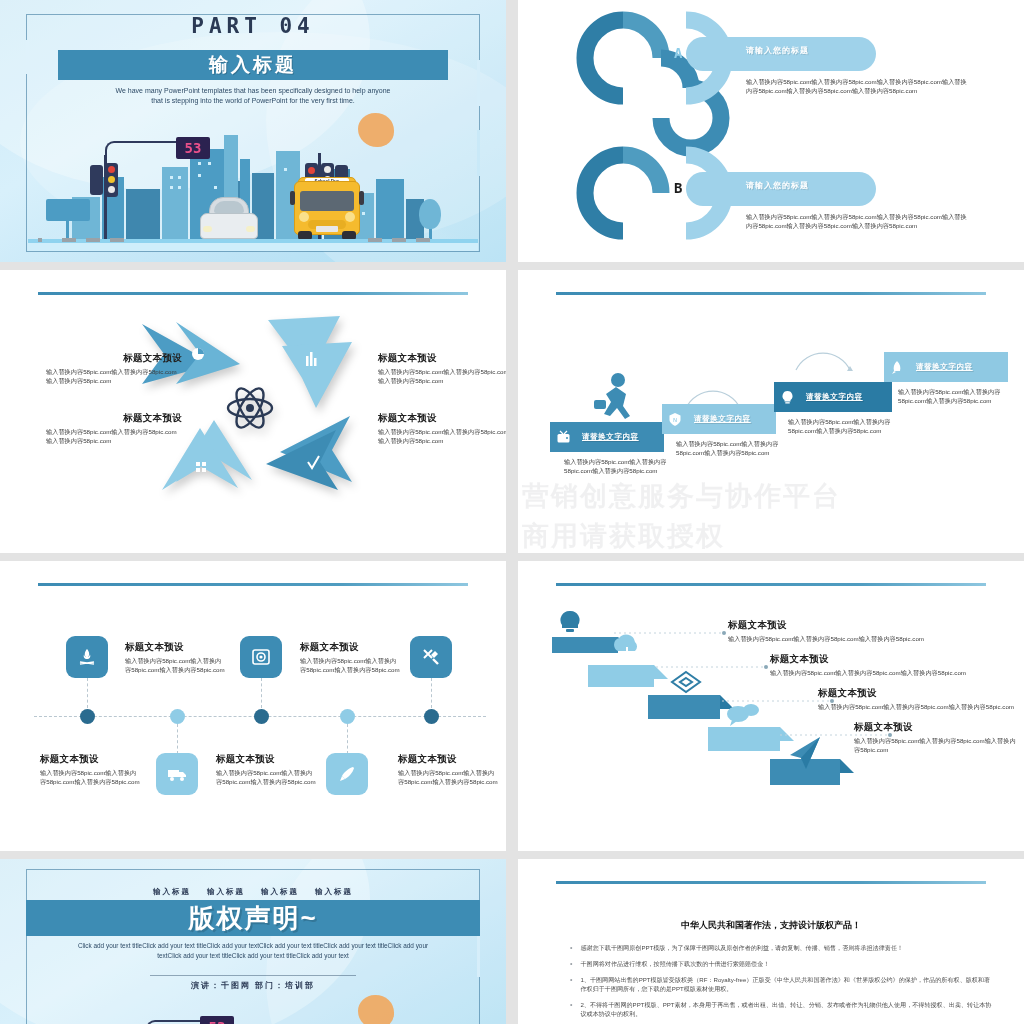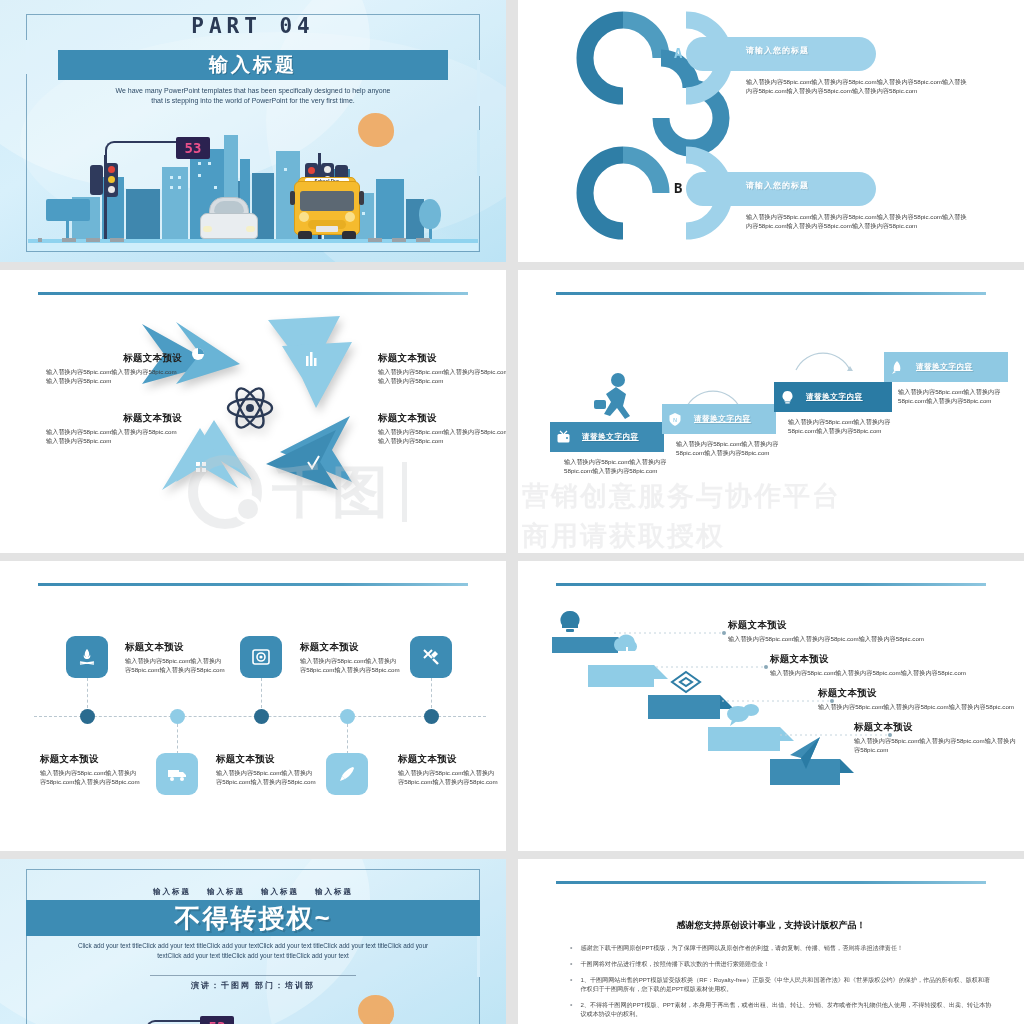--- a/index.html
+++ b/index.html
@@ -575,40 +575,40 @@
     <div class="framebox" style="top:10px;bottom:-4px;"></div>
     <div class="frame-gap-r" style="top:72px;"></div>
 
     <div class="topnav">
       <span>输入标题</span>
       <span>输入标题</span>
       <span>输入标题</span>
       <span>输入标题</span>
     </div>
     <div class="thanks-band">
-      <span class="t">不得转授权~</span>
+      <span class="t">版权声明~</span>
     </div>
     <div class="thanks-sub">Click add your text titleClick add your text titleClick add your textClick add your text titleClick add your text titleClick add your textClick add your text titleClick add your text titleClick add your text</div>
     <div class="speaker-rule"></div>
     <div class="speaker">演讲：千图网   部门：培训部</div>
 
     <div class="sun" style="right:112px;top:136px;"></div>
 
     <div class="city" style="bottom:-34px;height:80px;">
       <div class="gantry" style="left:118px;bottom:24px;width:62px;height:38px;"></div>
       <div class="counter" style="left:172px;bottom:44px;width:34px;height:22px;">
         <span style="font-size:14px;">53</span>
       </div>
 
     </div>
   </div>
 
   <div class="slide">
     <div class="hrule"></div>
-    <div class="cr-sub">感谢您支持原创设计事业，支持设计版权产品！</div>
+    <div class="cr-sub">中华人民共和国著作法，支持设计版权产品！</div>
     <div class="cr-list">
       <div class="cr-item">
         <span class="bul">•</span>
         <span class="txt">感谢您下载千图网原创PPT模版，为了保障千图网以及原创作者的利益，请勿复制、传播、销售，否则将承担法律责任！</span>
       </div>
       <div class="cr-item">
         <span class="bul">•</span>
         <span class="txt">千图网将对作品进行维权，按照传播下载次数的十倍进行索赔赔偿金！</span>
       </div>
       <div class="cr-item">
@@ -618,20 +618,15 @@
       <div class="cr-item">
         <span class="bul">•</span>
         <span class="txt">2、不得将千图网的PPT模版、PPT素材，本身用于再出售，或者出租、出借、转让、分销、发布或者作为礼物供他人使用，不得转授权、出卖、转让本协议或本协议中的权利。</span>
       </div>
     </div>
   </div>
 
 </div>
 
 <div id="wm">
-  <div class="logo">
-    <div class="mark"></div>
-    <div class="cn">千图</div>
-    <div class="bar"></div>
-  </div>
   <div class="wtext w1">营销创意服务与协作平台</div>
   <div class="wtext w2">商用请获取授权</div>
 </div>
 
 </body></html>

